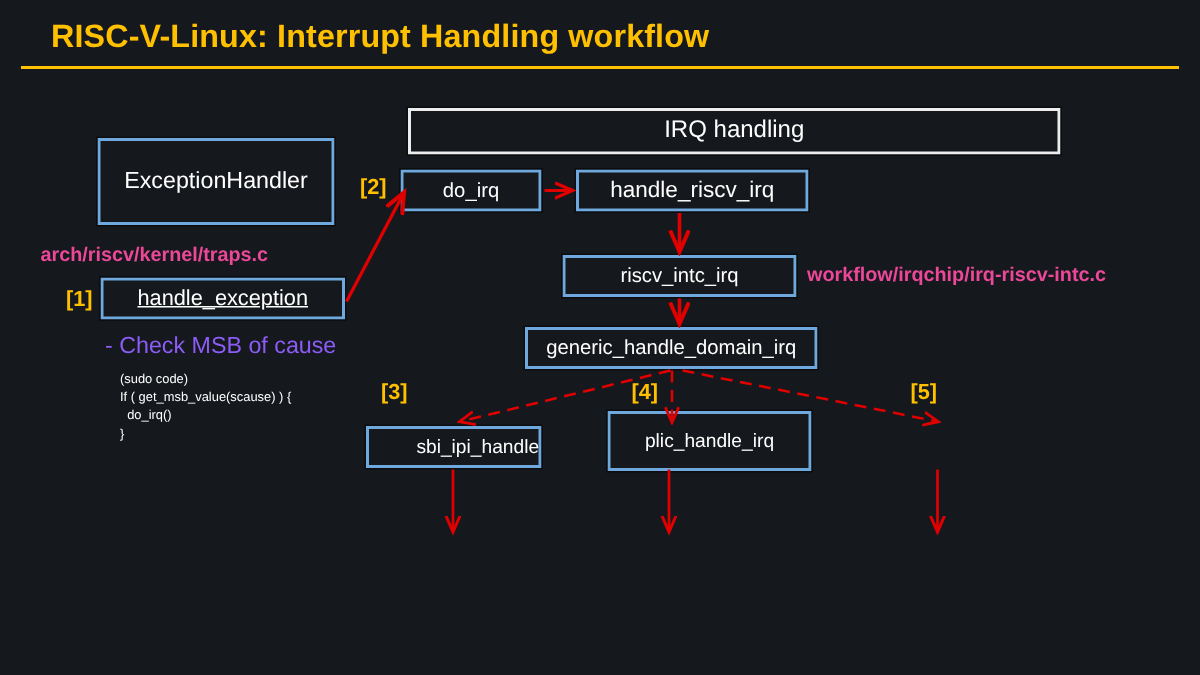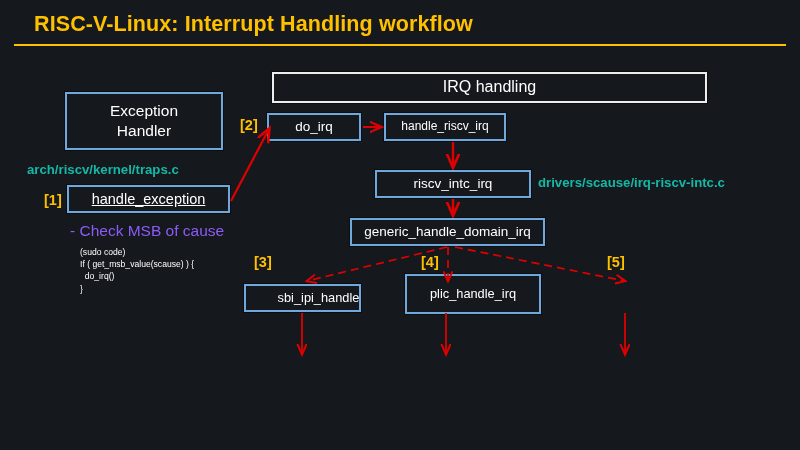--- a/index.html
+++ b/index.html
@@ -48,37 +48,37 @@
     display: flex;
     align-items: center;
     justify-content: center;
     line-height: 1.15;
     white-space: nowrap;
   }
   .box.white-border {
     border: 2px solid #ededed;
   }
   .box.two-line {
-    flex-direction: column;
+    flex-direction: row;
     white-space: normal;
     line-height: 1.3;
   }
 
   
   .lbl {
     position: absolute;
     white-space: nowrap;
   }
   .idx {
     color: #ffc000;
     font-weight: bold;
     font-size: 14.5px;
   }
   .path {
-    color: #14b8a6;
+    color: #ec4899;
     font-weight: bold;
     font-size: 13.2px;
   }
   .note {
     color: #8b5cf6;
     font-size: 15.5px;
   }
   .code {
     color: #ffffff;
     font-size: 8.6px;
@@ -127,29 +127,29 @@
 If ( get_msb_value(scause) ) {
   do_irq()
 }</div>
 
   <div class="lbl idx" style="left:240px; top:117px;">[2]</div>
 
   <div class="box" style="left:267px; top:113px; width:94px; height:28px; font-size:13.5px;">
     <span>do_irq</span>
   </div>
 
-  <div class="box" style="left:384px; top:113px; width:122px; height:28px; font-size:12px;">
+  <div class="box" style="left:384px; top:113px; width:155px; height:28px; font-size:15px;">
     <span>handle_riscv_irq</span>
   </div>
 
   <div class="box" style="left:375px; top:170px; width:156px; height:28px; font-size:13.5px;">
     <span>riscv_intc_irq</span>
   </div>
 
-  <div class="lbl path" style="left:538px; top:175px;">drivers/scause/irq-riscv-intc.c</div>
+  <div class="lbl path" style="left:538px; top:175px;">workflow/irqchip/irq-riscv-intc.c</div>
 
   <div class="box" style="left:350px; top:218px; width:195px; height:28px; font-size:13.5px;">
     <span>generic_handle_domain_irq</span>
   </div>
 
   <div class="lbl idx" style="left:254px; top:254px;">[3]</div>
   <div class="lbl idx" style="left:421px; top:254px;">[4]</div>
   <div class="lbl idx" style="left:607px; top:254px;">[5]</div>
 
   <div class="box" style="left:244px; top:284px; width:117px; height:28px; font-size:12.8px;padding-left:32px;">

